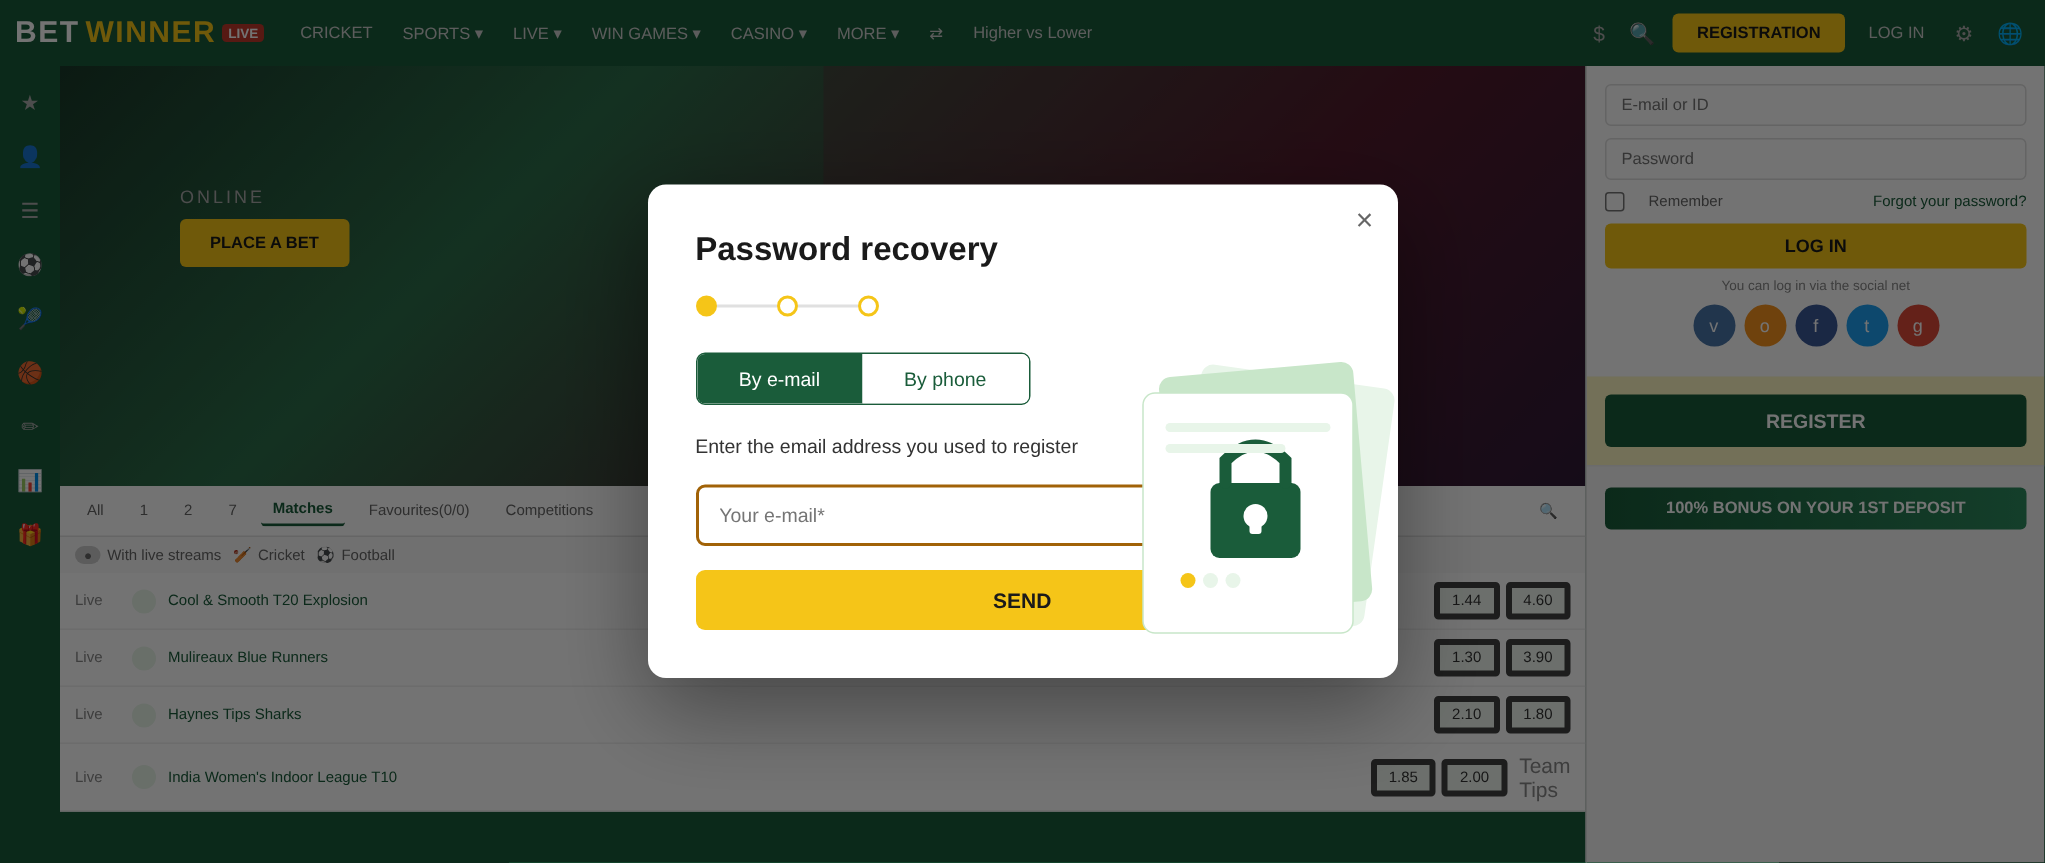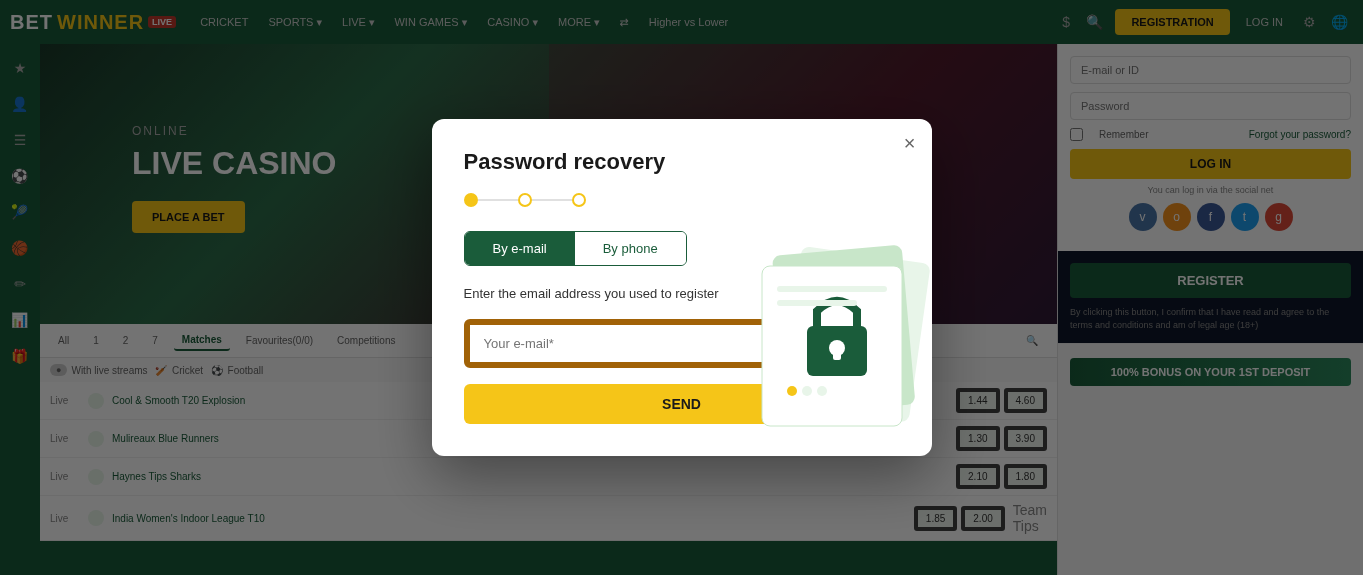--- a/index.html
+++ b/index.html
@@ -125,21 +125,20 @@
       width: 100%;
       height: 280px;
       background: linear-gradient(135deg, #1a3a2a 0%, #2d6e4a 30%, #4a1a2a 70%, #1a1a3a 100%);
       position: relative;
       overflow: hidden;
     }
     .banner-text {
       position: absolute;
       left: 80px;
       top: 80px;
-      margin-left: 12px;
     }
     .banner-subtitle {
       color: #aaa;
       font-size: 12px;
       letter-spacing: 2px;
       margin-bottom: 8px;
     }
     .banner-title {
       color: white;
       font-size: 32px;
@@ -283,21 +282,21 @@
       border-radius: 50%;
       display: flex;
       align-items: center;
       justify-content: center;
       font-size: 12px;
       cursor: pointer;
       color: white;
     }
     .register-panel {
       padding: 12px;
-      background: #0f172a;
+      background: #fef9c3;
     }
     .register-submit {
       width: 100%;
       background: #1a5c3a;
       color: white;
       border: none;
       border-radius: 4px;
       padding: 10px;
       font-weight: bold;
       font-size: 13px;
@@ -400,21 +399,21 @@
 
     
     .modal-desc {
       font-size: 13px;
       color: #333;
       margin-bottom: 16px;
       line-height: 1.5;
     }
     .modal-input {
       width: 100%;
-      border: 6px solid #a16207;
+      border: 2px solid #a16207;
       border-radius: 6px;
       padding: 11px 14px;
       font-size: 13px;
       color: #999;
       margin-bottom: 16px;
       outline: none;
     }
     .send-btn {
       width: 100%;
       background: #f5c518;
@@ -495,21 +494,20 @@
     <div class="sidebar-icon">✏</div>
     <div class="sidebar-icon">📊</div>
     <div class="sidebar-icon">🎁</div>
   </div>
 
   <div class="content-area">
 
     <div class="banner">
       <div class="banner-text">
         <div class="banner-subtitle">ONLINE</div>
-        <div class="banner-title">LIVE CASINO</div>
         <button class="banner-btn">PLACE A BET</button>
       </div>
       <div class="banner-overlay"></div>
     </div>
 
     <div class="sports-area">
 
       <div class="sports-tabs">
         <span class="sport-tab">All</span>
         <span class="sport-tab">1</span>
@@ -595,21 +593,20 @@
       <div class="social-login">
         <div class="social-btn" style="background:#4a76a8;">v</div>
         <div class="social-btn" style="background:#f7931e;">o</div>
         <div class="social-btn" style="background:#3b5998;">f</div>
         <div class="social-btn" style="background:#1da1f2;">t</div>
         <div class="social-btn" style="background:#dd4b39;">g</div>
       </div>
     </div>
     <div class="register-panel">
       <button class="register-submit">REGISTER</button>
-      <div class="register-note">By clicking this button, I confirm that I have read and agree to the terms and conditions and am of legal age (18+)</div>
     </div>
     <div class="right-bonus">
       <button class="bonus-btn">100% BONUS ON YOUR 1ST DEPOSIT</button>
     </div>
   </div>
 
 </div>
 
 <div class="modal-backdrop">
   <div class="modal">

